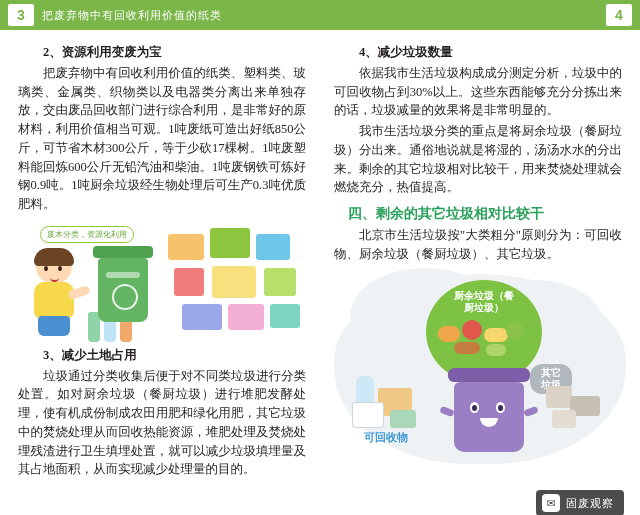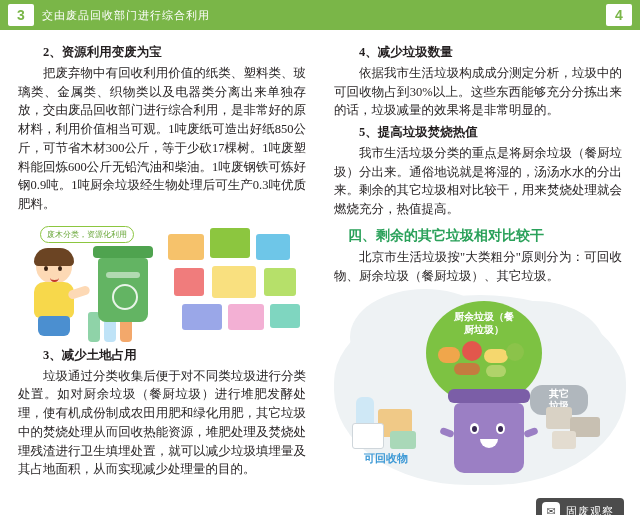--- a/index.html
+++ b/index.html
@@ -182,21 +182,21 @@
   .pbin .peye.l{left:18px;} .pbin .peye.r{left:44px;}
   .pbin .ppup{position:absolute;top:37px;width:5px;height:6px;background:#3a2a55;border-radius:50%;}
   .pbin .ppup.l{left:20px;} .pbin .ppup.r{left:46px;}
   .pbin .pmouth{position:absolute;left:28px;top:50px;width:18px;height:9px;background:#ffffff;border-radius:0 0 12px 12px;}
   .pbin .parm{position:absolute;top:40px;width:14px;height:7px;background:#9b7fc4;border-radius:4px;}
   .pbin .parm.l{left:-12px;transform:rotate(20deg);}
   .pbin .parm.r{right:-12px;transform:rotate(-20deg);}
   .other-label{
     position:absolute;left:196px;top:96px;
     color:#ffffff;font-size:10px;font-weight:bold;
-    background:#b0b7bd;border-radius:12px;padding:3px 16px;
+    background:#b0b7bd;border-radius:12px;padding:3px 8px;
     line-height:1.2;width:26px;text-align:center;
     font-family:"Liberation Serif", serif;
   }
   .recy-label{
     position:absolute;left:30px;top:162px;
     color:#3f9ad6;font-size:11px;font-weight:bold;
     font-family:"Liberation Serif", serif;
   }
   .trash{position:absolute;border-radius:3px;}
   .t1{left:212px;top:118px;width:26px;height:22px;background:#d9d2c5;}
@@ -232,21 +232,21 @@
   .edge.l{left:0;} .edge.r{right:0;}
 </style>
 </head>
 <body>
 
 <div class="page">
 
   <div class="header">
     <div class="hdr-left">
       <div class="pagenum">3</div>
-      <div class="hdr-text">交由废品回收部门进行综合利用</div>
+      <div class="hdr-text">把废弃物中有回收利用价值的纸类</div>
     </div>
     <div class="hdr-right">
       <div class="pagenum right">4</div>
     </div>
   </div>
 
   <div class="body">
     <div class="edge l"></div>
     <div class="edge r"></div>
     <div class="divider"></div>
@@ -289,21 +289,20 @@
         </div>
       </div>
 
       <h3 class="sub">3、减少土地占用</h3>
       <p class="para indent">垃圾通过分类收集后便于对不同类垃圾进行分类处置。如对厨余垃圾（餐厨垃圾）进行堆肥发酵处理，使有机成份制成农田用肥和绿化用肥，其它垃圾中的焚烧处理从而回收热能资源，堆肥处理及焚烧处理残渣进行卫生填埋处置，就可以减少垃圾填埋量及其占地面积，从而实现减少处理量的目的。</p>
     </div>
 
     <div class="col col-right">
       <h3 class="sub">4、减少垃圾数量</h3>
       <p class="para indent">依据我市生活垃圾构成成分测定分析，垃圾中的可回收物占到30%以上。这些东西能够充分分拣出来的话，垃圾减量的效果将是非常明显的。</p>
-      <h3 class="sub">5、提高垃圾焚烧热值</h3>
       <p class="para indent">我市生活垃圾分类的重点是将厨余垃圾（餐厨垃圾）分出来。通俗地说就是将湿的，汤汤水水的分出来。剩余的其它垃圾相对比较干，用来焚烧处理就会燃烧充分，热值提高。</p>
       <h2 class="sec">四、剩余的其它垃圾相对比较干</h2>
       <p class="para indent">北京市生活垃圾按"大类粗分"原则分为：可回收物、厨余垃圾（餐厨垃圾）、其它垃圾。</p>
 
       <div class="illus2">
         <div class="cloud"></div>
         <div class="cloud2"></div>
         <div class="cloud3"></div>
 
         <div class="kitchen-circle"></div>

